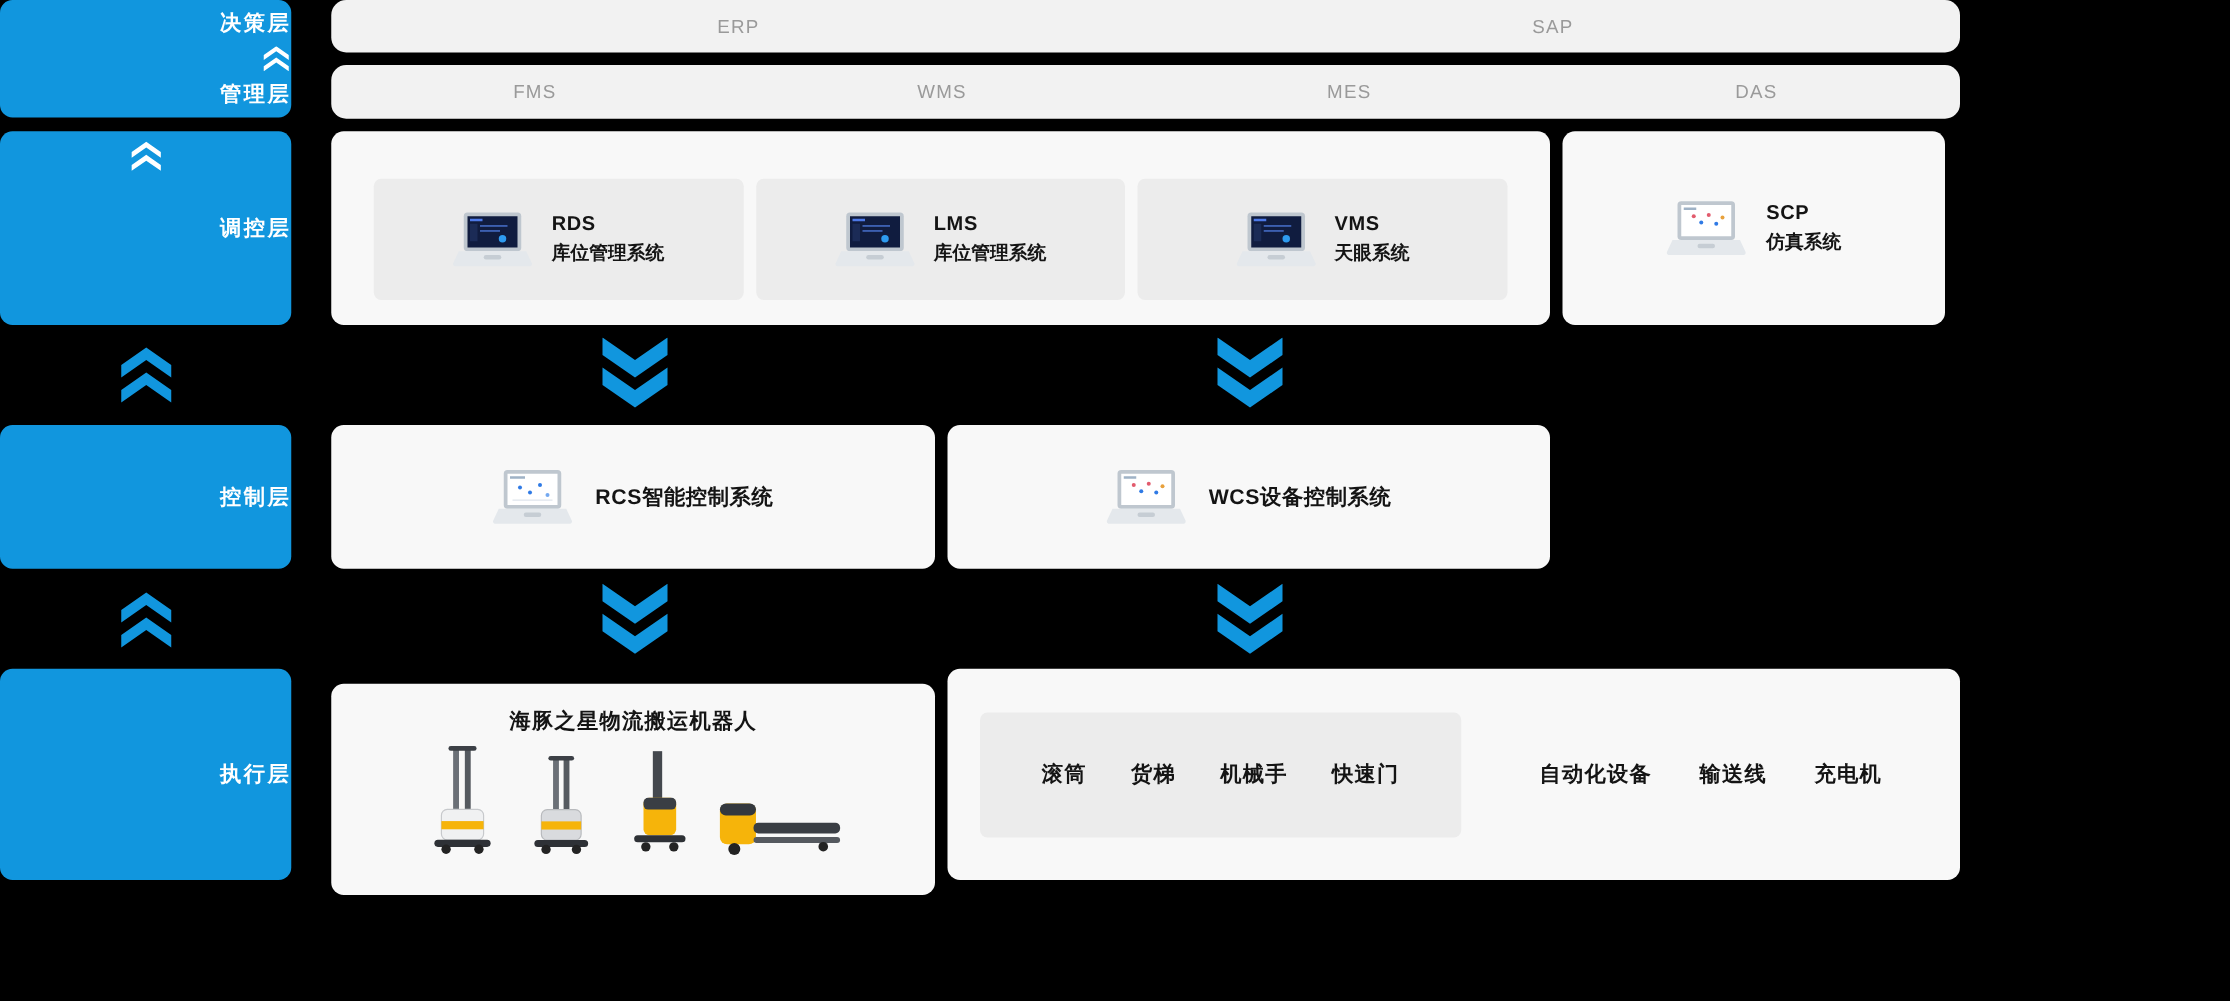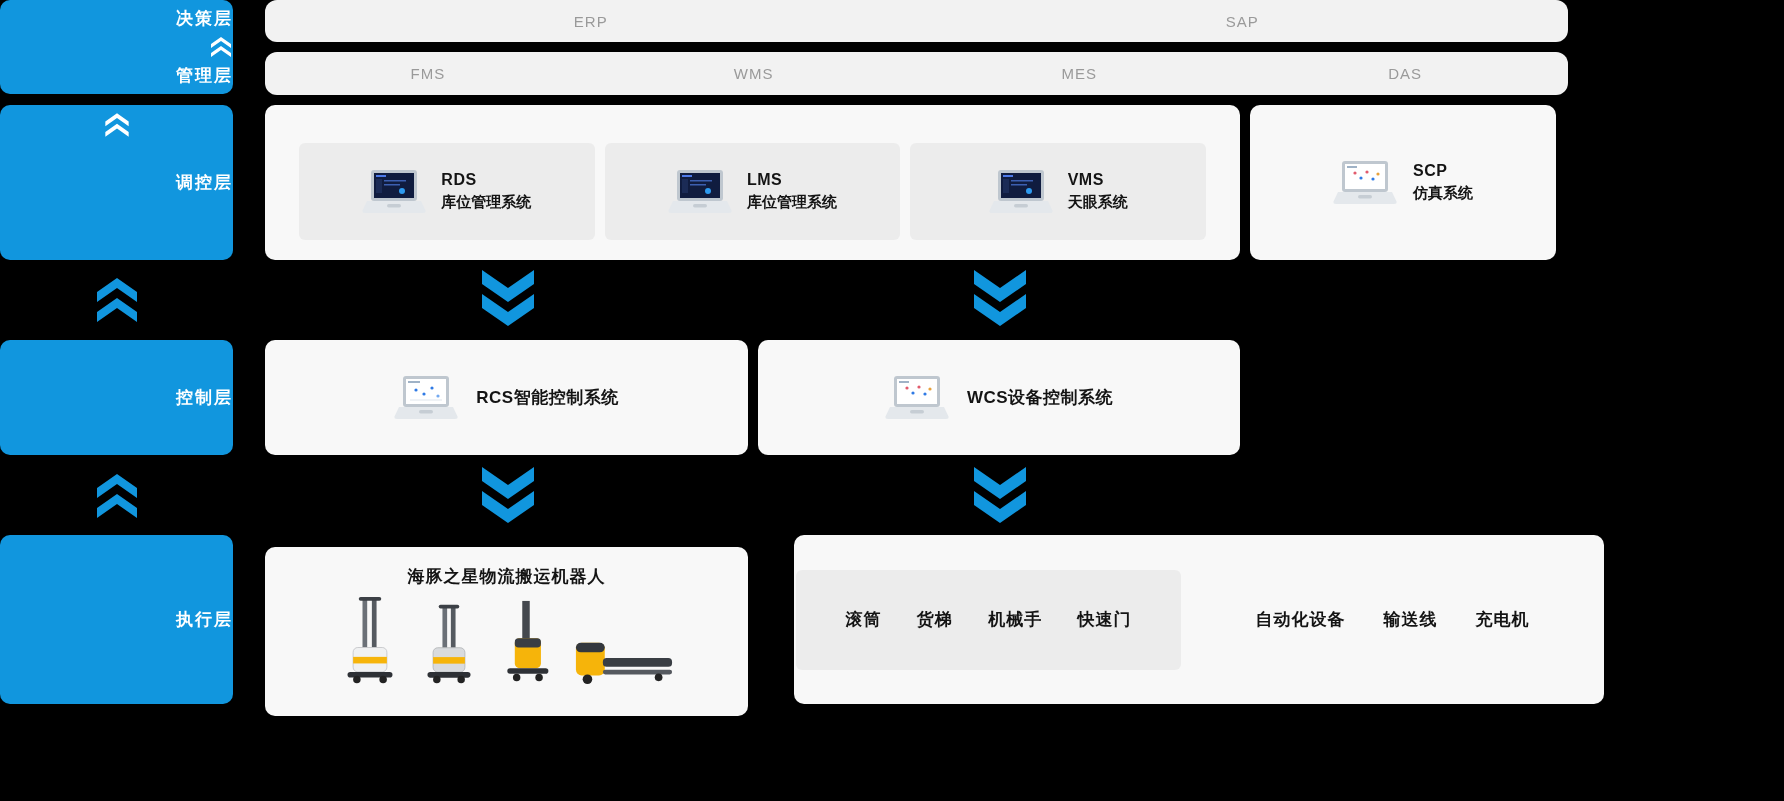--- a/index.html
+++ b/index.html
@@ -43,21 +43,21 @@
   .ctrl-panel { top:340px; height:115px;
     display:flex; align-items:center; justify-content:center; gap:18px; }
   .ctrl-label { font-size:17px; font-weight:bold; color:#141414; letter-spacing:0.5px; }
 
   .exec-left { left:265px; top:547px; width:483px; height:169px;
     display:flex; flex-direction:column; align-items:center; box-sizing:border-box; padding-top:18px; }
   .robots-title { font-size:17px; font-weight:bold; color:#141414; letter-spacing:1px; }
   .robots-row { margin-top:6px; display:flex; align-items:flex-end; justify-content:center; gap:20px; }
 
   .exec-right { left:758px; top:535px; width:810px; height:169px;
-    display:flex; align-items:center; box-sizing:border-box; padding-left:2px;margin-left:36px; }
+    display:flex; align-items:center; box-sizing:border-box; padding-left:26px; }
   .devices-card { width:385px; height:100px; background:var(--card,#ececec); border-radius:6px;
     display:flex; align-items:center; justify-content:space-evenly; padding:0 14px; box-sizing:border-box; }
   .device-label { font-size:17px; font-weight:bold; color:#141414; letter-spacing:1px; }
   .devices-outer { flex:1; display:flex; align-items:center; justify-content:center; gap:38px; }
 
   
   .laptop { width:64px; height:46px; flex:0 0 auto; }
   .arrow-down { position:absolute; width:60px; height:58px; }
   .arrow-up { position:absolute; width:48px; height:46px; }
   .chev { fill:var(--accent,#1196de); }

